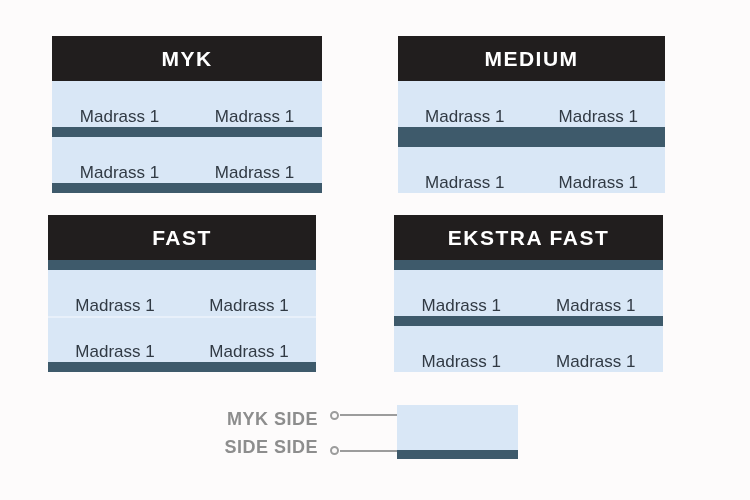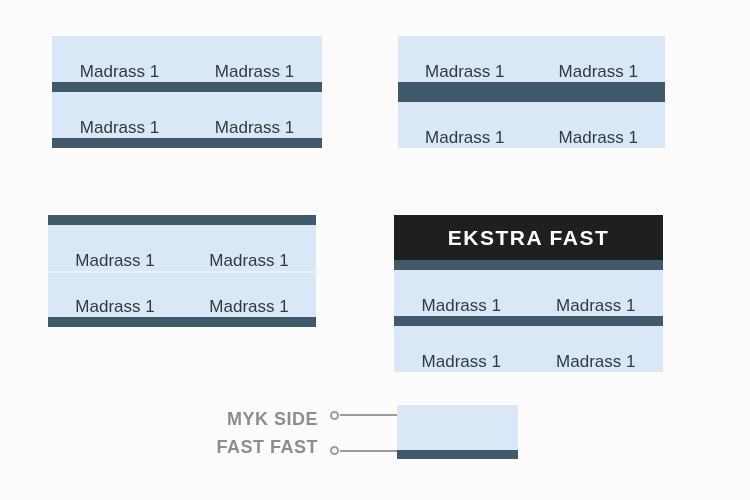--- a/index.html
+++ b/index.html
@@ -70,45 +70,48 @@
   .legend-line.myk  { left: 340px; top: 414px; width: 57px; }
   .legend-line.fast { left: 340px; top: 450px; width: 57px; }
   .legend-sample { position: absolute; left: 397px; top: 405px; width: 121px; }
   .legend-sample .sample-soft { height: 45px; background: var(--soft-layer, #d9e7f6); }
   .legend-sample .sample-firm { height: 9px;  background: var(--firm-layer, #3e5a6b); }
 </style>
 </head>
 <body>
 
 <section class="panel panel-myk">
+  <header class="panel-header">MYK</header>
   <div class="layer soft">
     <span class="madrass">Madrass 1</span>
     <span class="madrass">Madrass 1</span>
   </div>
   <div class="layer firm"></div>
   <div class="layer soft">
     <span class="madrass">Madrass 1</span>
     <span class="madrass">Madrass 1</span>
   </div>
   <div class="layer firm"></div>
 </section>
 
 <section class="panel panel-medium">
+  <header class="panel-header">MEDIUM</header>
   <div class="layer soft">
     <span class="madrass">Madrass 1</span>
     <span class="madrass">Madrass 1</span>
   </div>
   <div class="layer firm thick"></div>
   <div class="layer soft">
     <span class="madrass">Madrass 1</span>
     <span class="madrass">Madrass 1</span>
   </div>
 </section>
 
 <section class="panel panel-fast">
+  <header class="panel-header">FAST</header>
   <div class="layer firm"></div>
   <div class="layer soft">
     <span class="madrass">Madrass 1</span>
     <span class="madrass">Madrass 1</span>
   </div>
   <div class="layer soft divided">
     <span class="madrass">Madrass 1</span>
     <span class="madrass">Madrass 1</span>
   </div>
   <div class="layer firm"></div>
@@ -122,21 +125,21 @@
     <span class="madrass">Madrass 1</span>
   </div>
   <div class="layer firm"></div>
   <div class="layer soft">
     <span class="madrass">Madrass 1</span>
     <span class="madrass">Madrass 1</span>
   </div>
 </section>
 
 <div class="legend-label myk">MYK SIDE</div>
-<div class="legend-label fast">FAST FAST</div>
+<div class="legend-label fast">SIDE SIDE</div>
 <div class="legend-dot myk"></div>
 <div class="legend-dot fast"></div>
 <div class="legend-line myk"></div>
 <div class="legend-line fast"></div>
 <div class="legend-sample">
   <div class="sample-soft"></div>
   <div class="sample-firm"></div>
 </div>
 
 </body></html>

